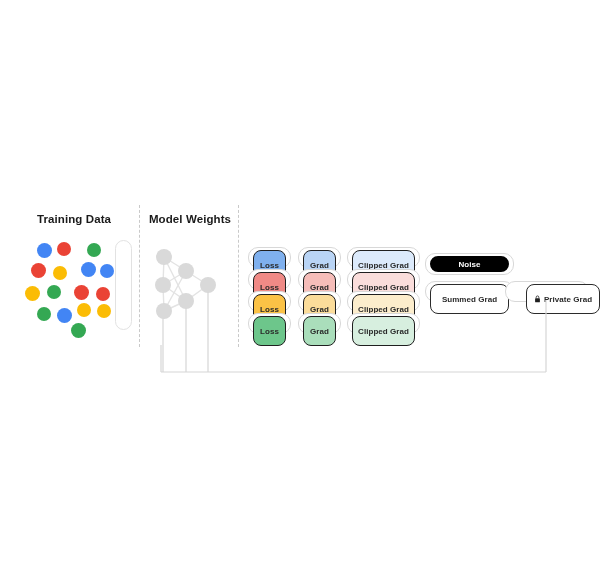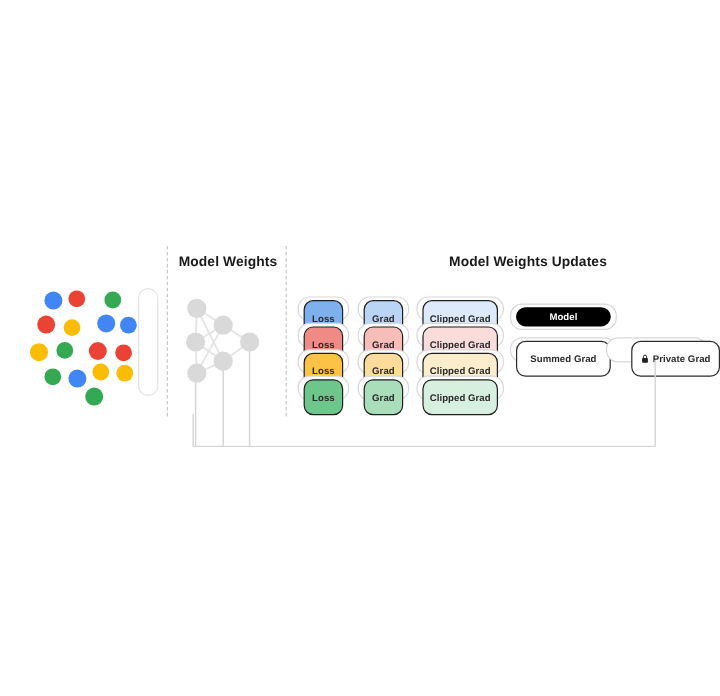--- a/index.html
+++ b/index.html
@@ -124,22 +124,22 @@
     left: 0; top: 0;
     width: 600px; height: 580px;
     pointer-events: none;
   }
 </style>
 </head>
 <body>
 
 <div id="diagram">
 
+  <div class="section-title" id="title-training">Training Data</div>
   <div class="section-title" id="title-weights">Model Weights</div>
-  <div class="section-title" id="title-updates">Model Weights Updates</div>
 
   <div class="divider" id="divider-1"></div>
   <div class="divider" id="divider-2"></div>
 
   <div id="data-cloud">
       <div class="dot" style="left: 10.5px; top: 4.5px; width: 15px; height: 15px; background: rgb(66, 133, 244);"></div>
       <div class="dot" style="left: 31px; top: 4px; width: 14px; height: 14px; background: rgb(234, 67, 53);"></div>
       <div class="dot" style="left: 61px; top: 5px; width: 14px; height: 14px; background: rgb(52, 168, 83);"></div>
       <div class="dot" style="left: 4.5px; top: 24.5px; width: 15px; height: 15px; background: rgb(234, 67, 53);"></div>
       <div class="dot" style="left: 27px; top: 28px; width: 14px; height: 14px; background: rgb(251, 188, 5);"></div>
@@ -199,21 +199,21 @@
       <div class="pill" style="left: 303px; top: 294px; width: 33px; background: rgb(251, 220, 154);">Grad</div>
       <div class="pill-outer" style="left: 347px; top: 291px; width: 73px; height: 21px;"></div>
       <div class="pill" style="left: 352px; top: 294px; width: 63px; background: rgb(252, 237, 204);">Clipped Grad</div>
       <div class="pill-outer" style="left: 248px; top: 313px; width: 43px; height: 21px;"></div>
       <div class="pill" style="left: 253px; top: 316px; width: 33px; background: rgb(109, 198, 139);">Loss</div>
       <div class="pill-outer" style="left: 298px; top: 313px; width: 43px; height: 21px;"></div>
       <div class="pill" style="left: 303px; top: 316px; width: 33px; background: rgb(170, 222, 187);">Grad</div>
       <div class="pill-outer" style="left: 347px; top: 313px; width: 73px; height: 21px;"></div>
       <div class="pill" style="left: 352px; top: 316px; width: 63px; background: rgb(215, 239, 223);">Clipped Grad</div>
       <div class="pill-outer" style="left: 425px; top: 253px; width: 89px; height: 22px;"></div>
-      <div class="pill pill-noise" style="left: 430px; top: 256px; width: 79px;">Model</div>
+      <div class="pill pill-noise" style="left: 430px; top: 256px; width: 79px;">Noise</div>
       <div class="pill-outer" style="left: 425px; top: 281px; width: 89px; height: 21px;"></div>
       <div class="pill pill-plain" style="left: 430px; top: 284px; width: 79px; text-align: center;">Summed Grad</div>
       <div class="pill-outer" style="left: 505px; top: 281px; width: 84px; height: 21px;"></div>
       <div class="pill pill-plain" style="left: 526px; top: 284px; width: 74px;">
         <span class="lock-icon">
           <svg viewBox="0 0 10 12" width="7" height="8">
             <path d="M3 5V3.4A2 2 0 0 1 7 3.4V5" fill="none" stroke="#1f1f1f" stroke-width="1.2"></path>
             <rect x="1.4" y="5" width="7.2" height="6" rx="1" fill="#1f1f1f"></rect>
           </svg>
         </span>

